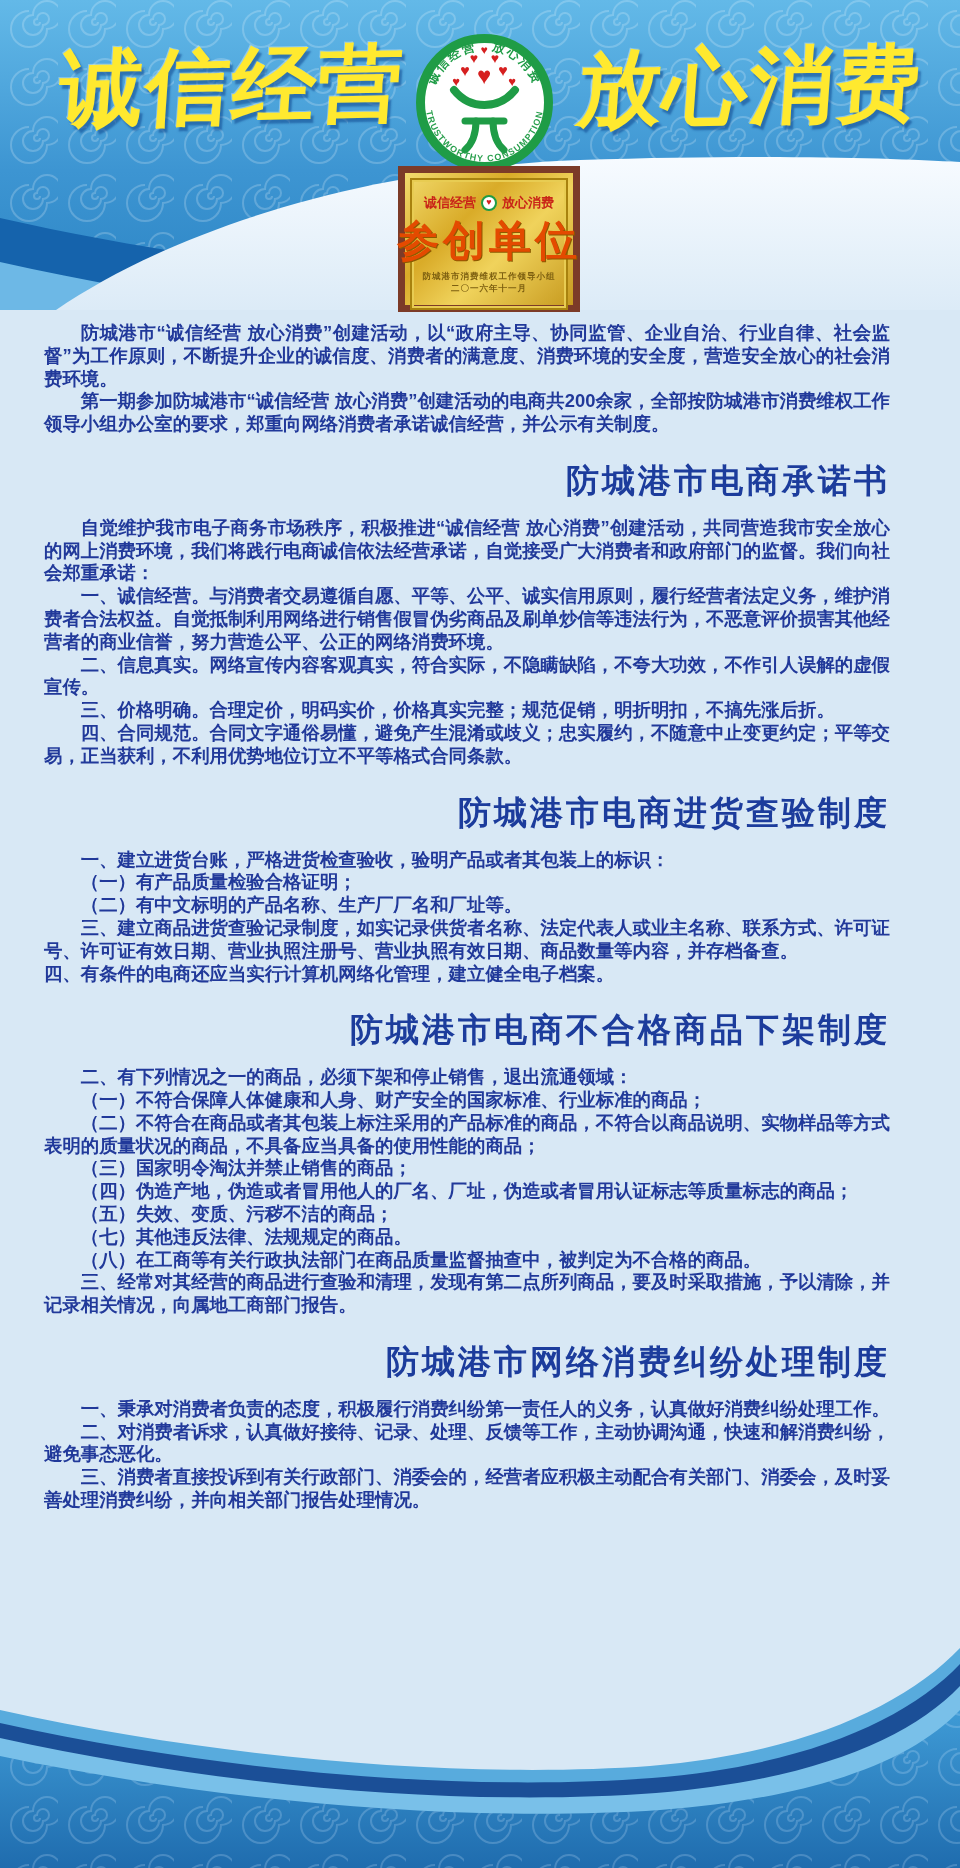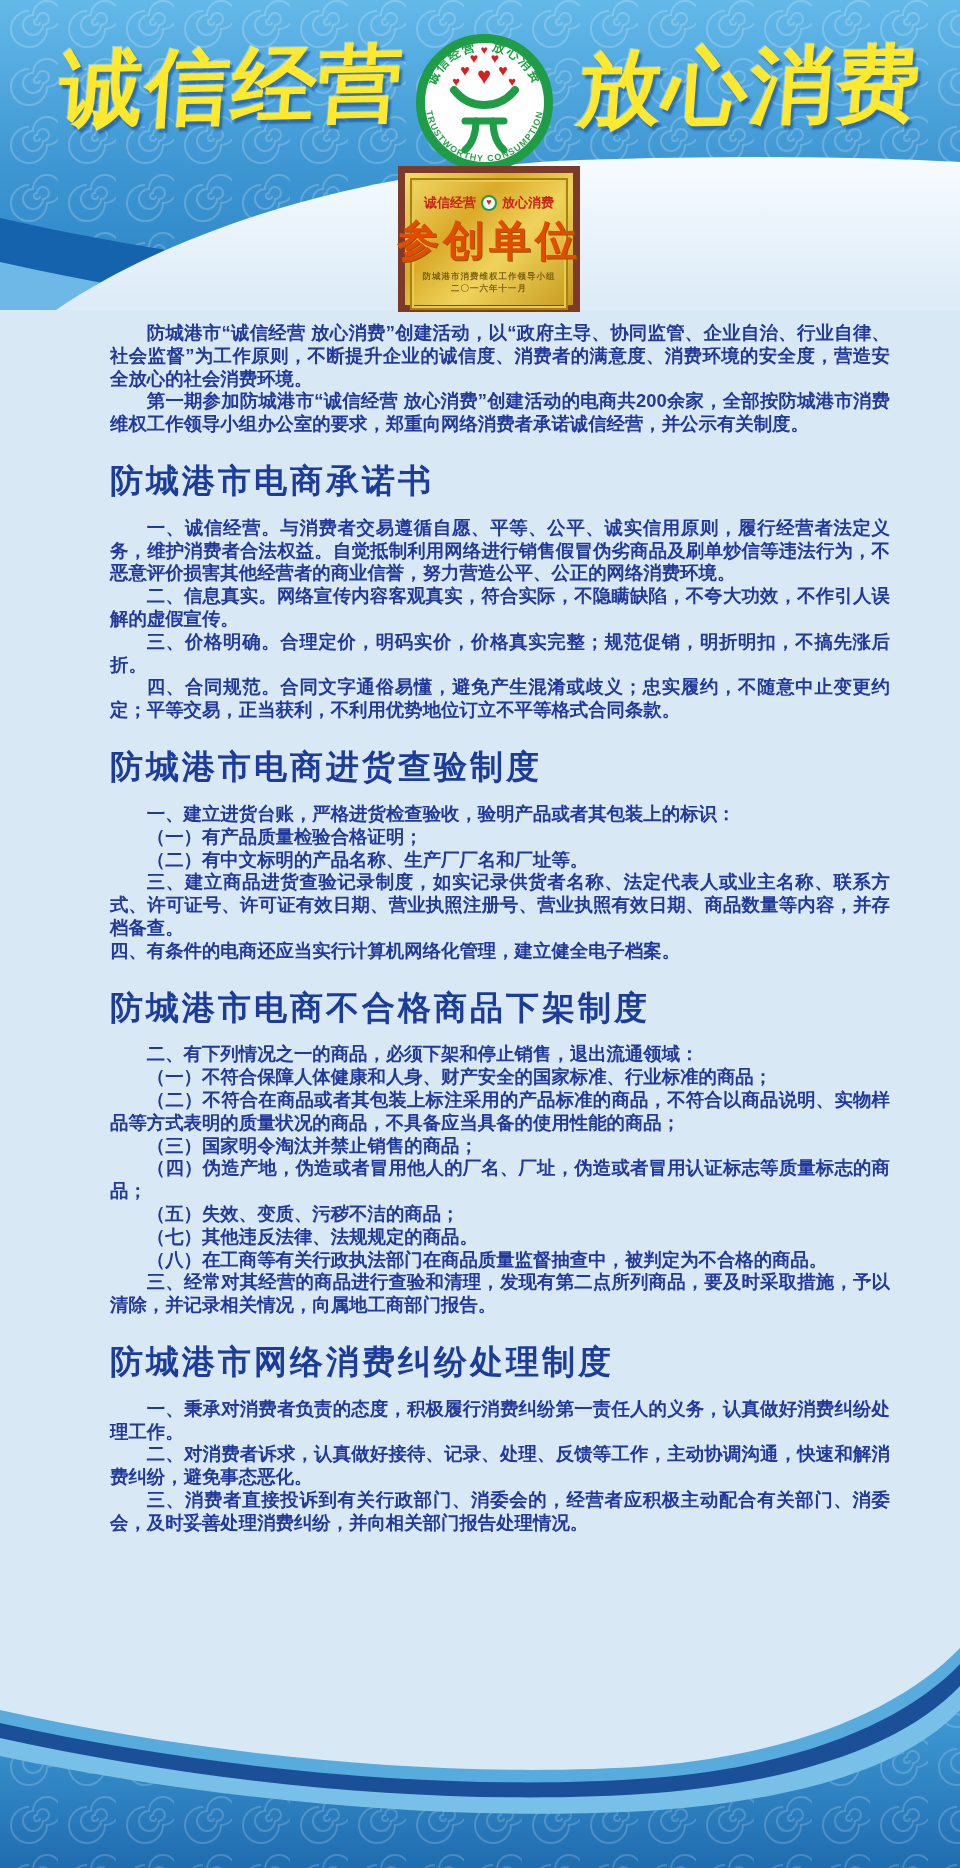--- a/index.html
+++ b/index.html
@@ -40,28 +40,28 @@
     display:inline-flex;align-items:center;justify-content:center;box-sizing:border-box;
   }
   .mini-logo i{font-style:normal;font-size:9px;line-height:1;color:#d61f1f;}
   .plaque-title{
     font-size:42px;font-weight:bold;color:#e44a00;letter-spacing:4px;line-height:1.1;
     text-shadow:1px 1px 0 #8d5a00;white-space:nowrap;margin:2px 0 6px;
   }
   .plaque-issuer,.plaque-date{font-size:8.5px;color:#7d5f10;font-weight:bold;line-height:1.45;letter-spacing:1px;}
   
   .content{
-    position:relative;z-index:2;padding:322px 70px 0 110px;box-sizing:border-box;
+    position:relative;z-index:2;padding:322px 70px 0 44px;box-sizing:border-box;
     color:#21399a;font-size:18.4px;line-height:22.8px;font-weight:bold;
     text-align:justify;
   }
   .content p{margin:0;text-indent:2em;}
   .content p.no-indent{text-indent:0;}
   .sec-title{
-    margin:24px 0 14px;text-align:left;text-indent:0;
+    margin:24px 0 14px;text-align:right;text-indent:0;
     font-size:33px;font-weight:bold;color:#1c3c9c;letter-spacing:3px;line-height:1.3;
   }
   
   .footer-svg{position:absolute;left:0;bottom:0;z-index:1;display:block;pointer-events:none;}
 </style>
 </head>
 <body>
 
 <div class="page">
 
@@ -133,20 +133,21 @@
       <div class="plaque-issuer">防城港市消费维权工作领导小组</div>
       <div class="plaque-date">二〇一六年十一月</div>
     </div>
   </div>
 
   <div class="content">
     <p>防城港市“诚信经营 放心消费”创建活动，以“政府主导、协同监管、企业自治、行业自律、社会监督”为工作原则，不断提升企业的诚信度、消费者的满意度、消费环境的安全度，营造安全放心的社会消费环境。</p>
     <p>第一期参加防城港市“诚信经营 放心消费”创建活动的电商共200余家，全部按防城港市消费维权工作领导小组办公室的要求，郑重向网络消费者承诺诚信经营，并公示有关制度。</p>
 
     <h2 class="sec-title">防城港市电商承诺书</h2>
+    <p>自觉维护我市电子商务市场秩序，积极推进“诚信经营 放心消费”创建活动，共同营造我市安全放心的网上消费环境，我们将践行电商诚信依法经营承诺，自觉接受广大消费者和政府部门的监督。我们向社会郑重承诺：</p>
     <p>一、诚信经营。与消费者交易遵循自愿、平等、公平、诚实信用原则，履行经营者法定义务，维护消费者合法权益。自觉抵制利用网络进行销售假冒伪劣商品及刷单炒信等违法行为，不恶意评价损害其他经营者的商业信誉，努力营造公平、公正的网络消费环境。</p>
     <p>二、信息真实。网络宣传内容客观真实，符合实际，不隐瞒缺陷，不夸大功效，不作引人误解的虚假宣传。</p>
     <p>三、价格明确。合理定价，明码实价，价格真实完整；规范促销，明折明扣，不搞先涨后折。</p>
     <p>四、合同规范。合同文字通俗易懂，避免产生混淆或歧义；忠实履约，不随意中止变更约定；平等交易，正当获利，不利用优势地位订立不平等格式合同条款。</p>
     <p></p>
 
     <h2 class="sec-title">防城港市电商进货查验制度</h2>
     <p>一、建立进货台账，严格进货检查验收，验明产品或者其包装上的标识：</p>
     <p>（一）有产品质量检验合格证明；</p>
     <p>（二）有中文标明的产品名称、生产厂厂名和厂址等。</p>

